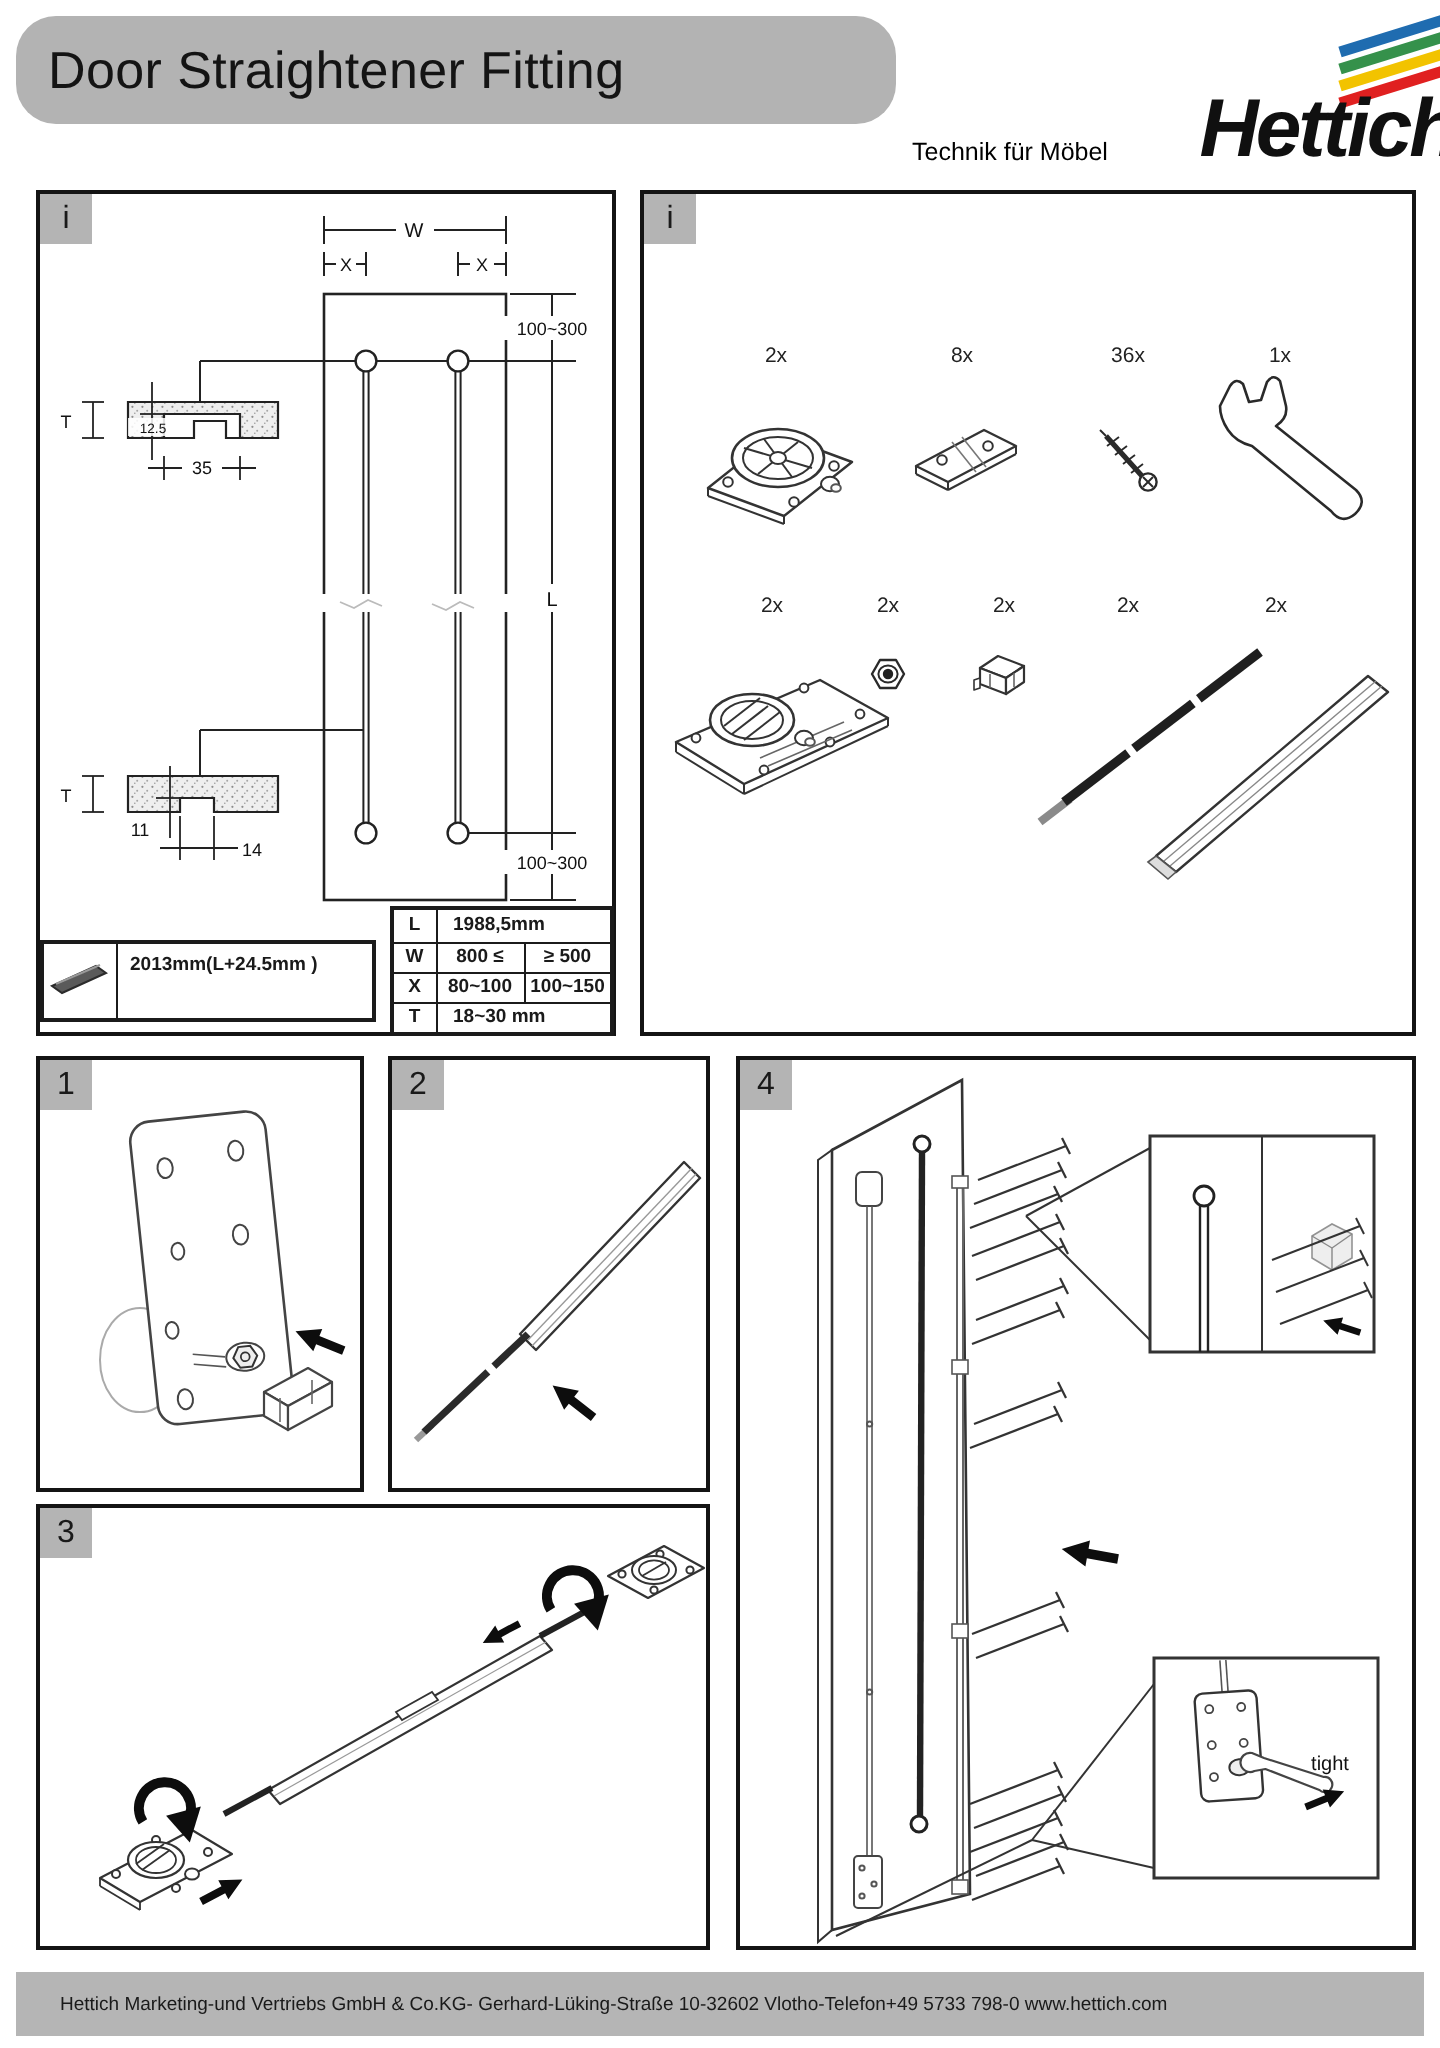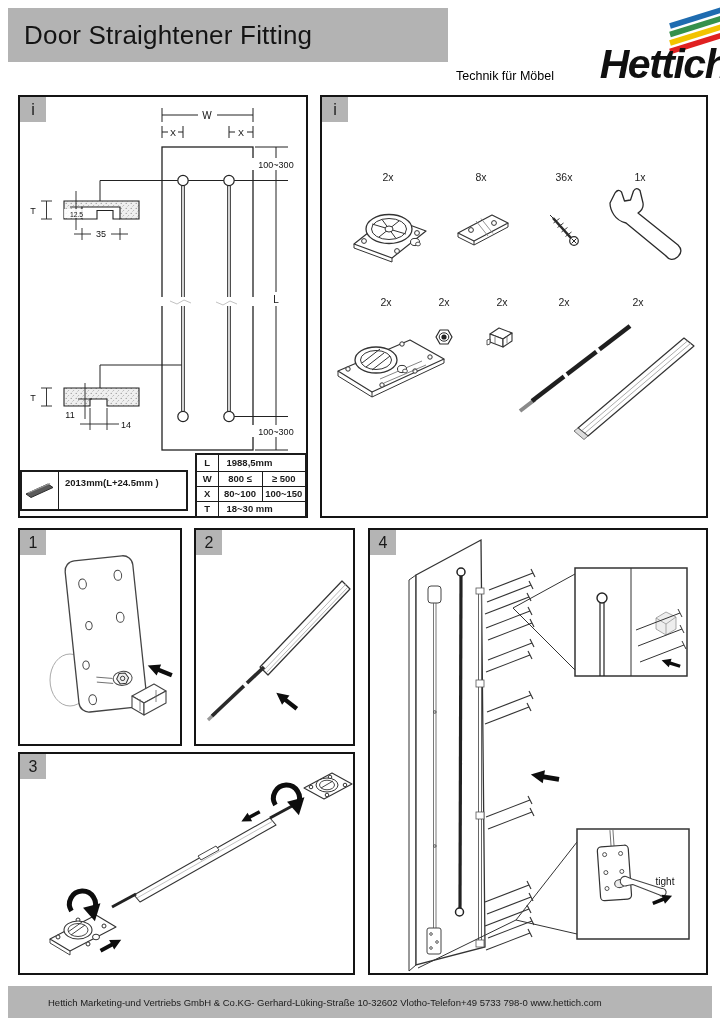--- a/index.html
+++ b/index.html
@@ -1,19 +1,19 @@
 <!DOCTYPE html>
 <html><head>
 <meta charset="utf-8">
 <style>
   html,body{margin:0;padding:0;background:#fff;}
   .page{position:relative;width:720px;height:1024px;background:#fff;overflow:hidden;
         font-family:"Liberation Sans", sans-serif;color:#1a1a1a;}
   .title-box{position:absolute;left:8px;top:8px;width:440px;height:54px;background:#b3b3b3;
-             display:flex;align-items:center;padding-left:16px;box-sizing:border-box;}
+             display:flex;align-items:center;padding-left:16px;box-sizing:border-box;border-radius:20px;}
   .title-box span{font-size:26px;letter-spacing:0.2px;color:#141414;}
   .tagline{position:absolute;left:456px;top:69px;font-size:12.5px;color:#000000;}
   .logo{position:absolute;left:588px;top:6px;width:152px;height:82px;font-style:italic;}
   .panel{position:absolute;border:2px solid #141414;background:#fff;box-sizing:border-box;}
   .p-info-l{left:18px;top:95px;width:290px;height:423px;}
   .p-info-r{left:320px;top:95px;width:388px;height:423px;}
   .p-1{left:18px;top:528px;width:164px;height:218px;}
   .p-2{left:194px;top:528px;width:161px;height:218px;}
   .p-3{left:18px;top:752px;width:337px;height:223px;}
   .p-4{left:368px;top:528px;width:340px;height:447px;}
@@ -24,21 +24,21 @@
   .spec{left:175px;top:356px;width:110px;}
   .spec th,.spec td{border:1.4px solid #1b1b1b;font-size:9.5px;font-weight:bold;
        text-align:center;padding:0;height:14px;line-height:1;}
   .spec tr:first-child th,.spec tr:first-child td{height:16px;}
   .spec .lv{text-align:left;padding-left:8px;margin-top:36px;}
   .spec{border:2px solid #1b1b1b;}
   .lent{left:0px;top:373px;width:168px;border:2px solid #1b1b1b;}
   .lent td{border:1.6px solid #1b1b1b;font-size:9.5px;font-weight:bold;height:21px;padding:0 0 16px 6px;line-height:1;}
   .lent td.ic{width:36px;text-align:center;padding:0;}
   .footer{position:absolute;left:8px;top:986px;width:704px;height:32px;background:#b5b5b5;
-          display:flex;align-items:center;padding-left:40px;box-sizing:border-box;}
+          display:flex;align-items:center;padding-left:22px;box-sizing:border-box;}
   .footer span{font-size:9.5px;color:#1a1a1a;}
   svg text{font-family:"Liberation Sans", sans-serif;}
 </style>
 </head>
 <body>
 
 <div class="page">
 
   <div class="title-box">
     <span>Door Straightener Fitting</span>

